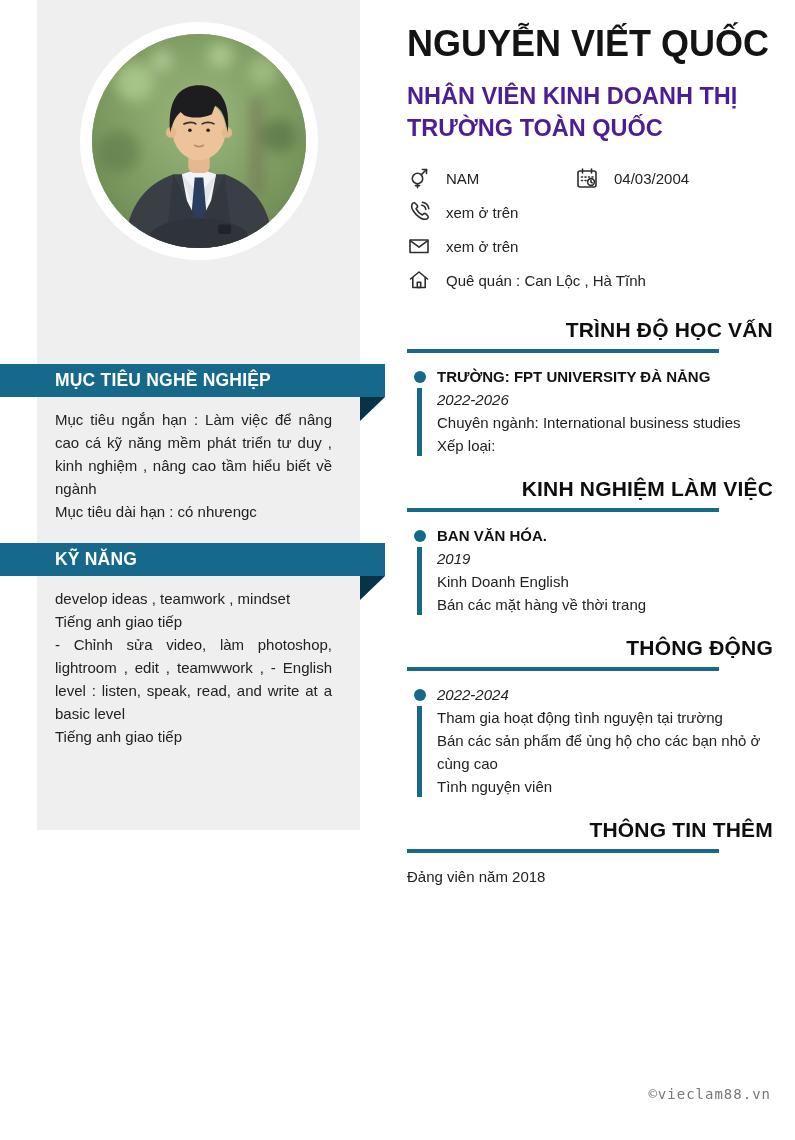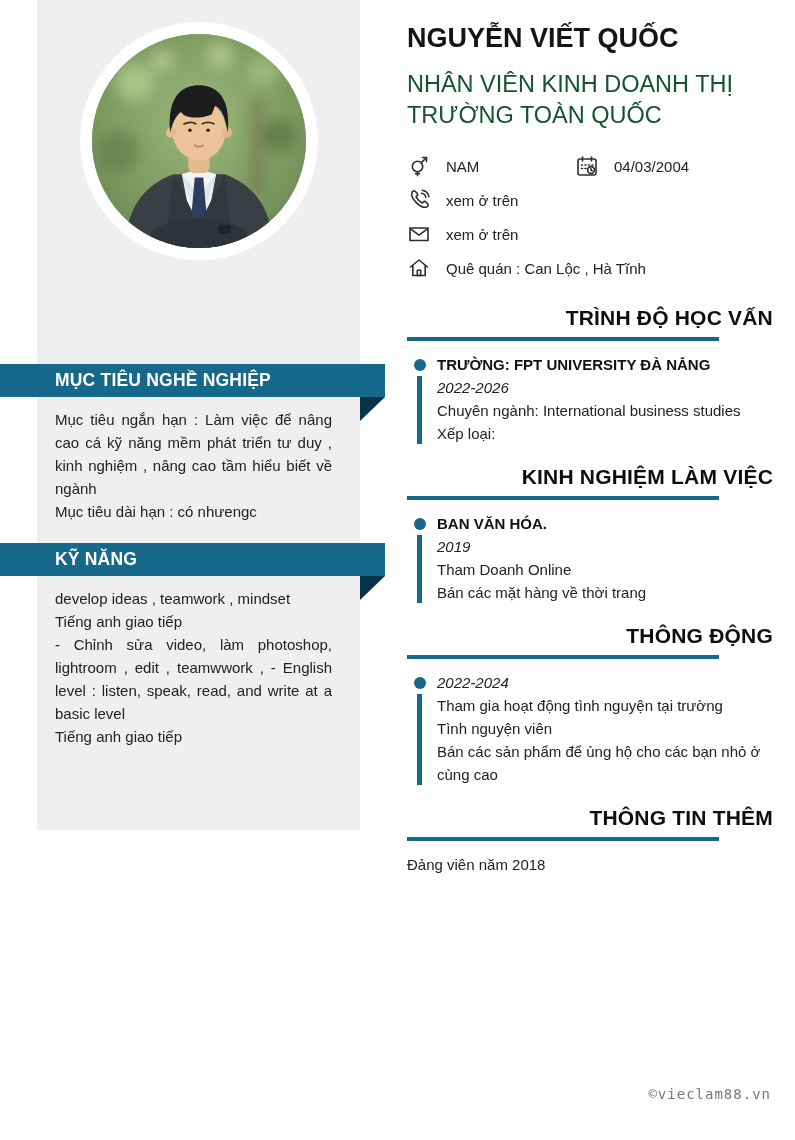--- a/index.html
+++ b/index.html
@@ -18,22 +18,22 @@
   .ribbon { position:relative; margin-left:-37px; width:385px; height:33px; background:#17698c; }
   .ribbon .ribbon-label { display:block; line-height:33px; padding-left:55px; color:#ffffff;
                           font-size:17.5px; font-weight:bold; letter-spacing:0.2px; white-space:nowrap; }
   .ribbon .fold { position:absolute; top:100%; right:0; width:0; height:0;
                   border-top:24px solid #073349; border-right:25px solid transparent; }
   .sb-body { padding:11px 28px 6px 18px; font-size:15px; line-height:23px; color:#222222; }
   .sb-body p.just { text-align:justify; }
 
   
   .main { position:absolute; left:407px; top:20px; width:366px; }
-  .name { font-size:27px; font-weight:bold; line-height:1.36; color:#141414; }
-  .jobtitle { margin-top:12px; font-size:23.5px; line-height:1.35; color:#14532d; font-weight:normal; }
+  .name { font-size:36px; font-weight:bold; line-height:1.36; color:#141414; }
+  .jobtitle { margin-top:12px; font-size:23.5px; line-height:1.35; color:#4c1d95; font-weight:bold; }
 
   .info-list { margin-top:22px; }
   .info-row { display:flex; align-items:flex-start; height:34px; }
   .info-cell { display:flex; align-items:center; gap:15px; }
   .info-cell.first { width:168px; flex:none; }
   .info-icon { width:24px; height:24px; flex:none; display:flex; align-items:center; justify-content:center; }
   .info-icon svg { display:block; }
   .info-text { font-size:15px; color:#222222; }
 
   .r-section { margin-top:16px; }
@@ -224,35 +224,35 @@
     </section>
 
     <section class="r-section gap">
       <h3 class="r-heading">KINH NGHIỆM LÀM VIỆC</h3>
       <div class="r-rule"></div>
       <div class="entry">
         <span class="dot"></span>
         <span class="tl"></span>
         <div class="etitle">BAN VĂN HÓA.</div>
         <div class="period">2019</div>
-        <div>Tham Doanh Online</div>
+        <div>Kinh Doanh English</div>
         <div>Bán các mặt hàng về thời trang</div>
       </div>
     </section>
 
     <section class="r-section gap">
       <h3 class="r-heading">THÔNG ĐỘNG</h3>
       <div class="r-rule"></div>
       <div class="entry">
         <span class="dot"></span>
         <span class="tl"></span>
         <div class="period">2022-2024</div>
         <div>Tham gia hoạt động tình nguyện tại trường</div>
+        <div>Bán các sản phẩm để ủng hộ cho các bạn nhỏ ở cùng cao</div>
         <div>Tình nguyện viên</div>
-        <div>Bán các sản phẩm để ủng hộ cho các bạn nhỏ ở cùng cao</div>
       </div>
     </section>
 
     <section class="r-section gap">
       <h3 class="r-heading">THÔNG TIN THÊM</h3>
       <div class="r-rule"></div>
       <div class="plain-body">Đảng viên năm 2018</div>
     </section>
   </main>
 

